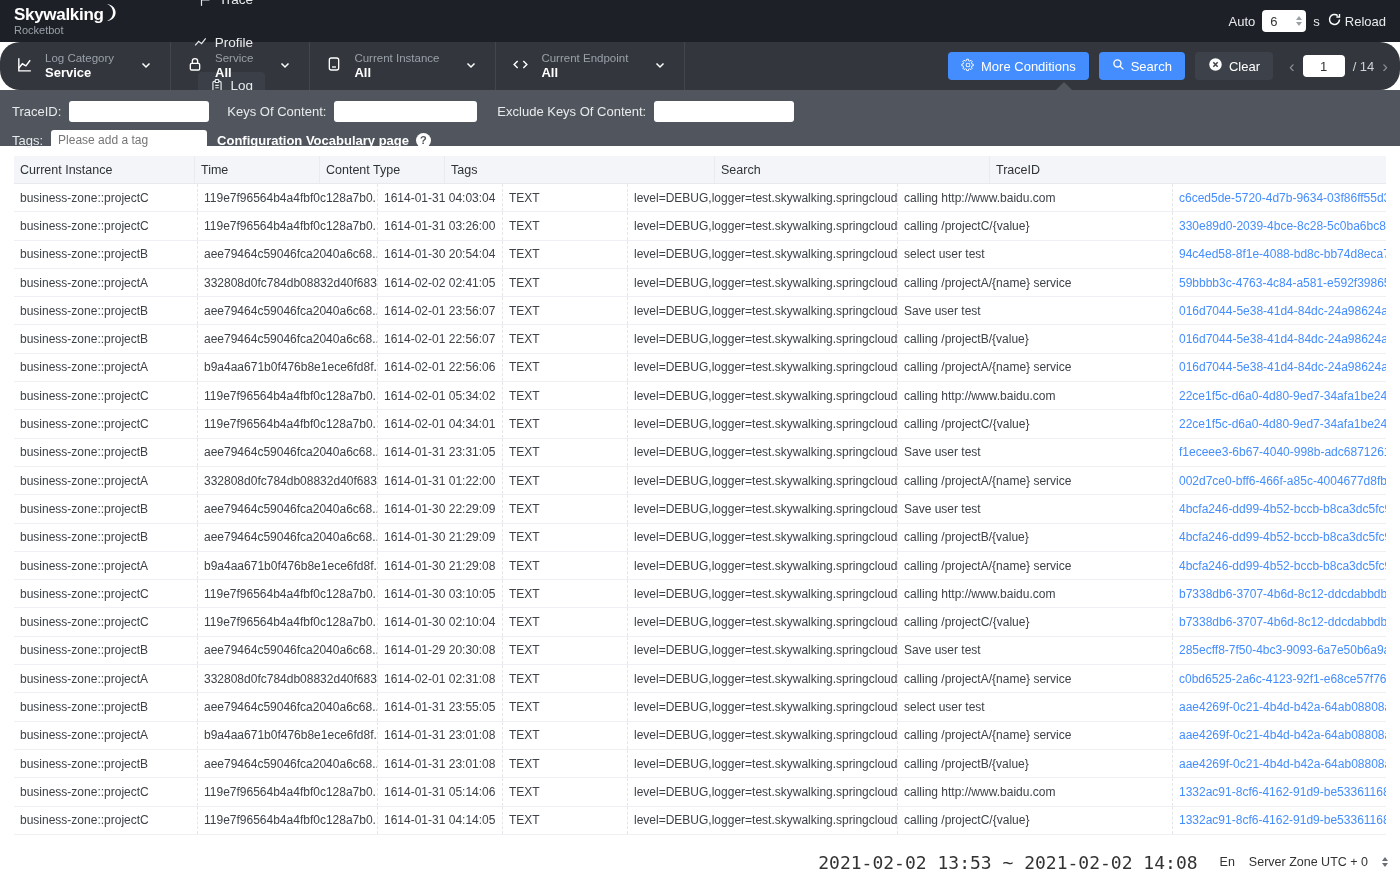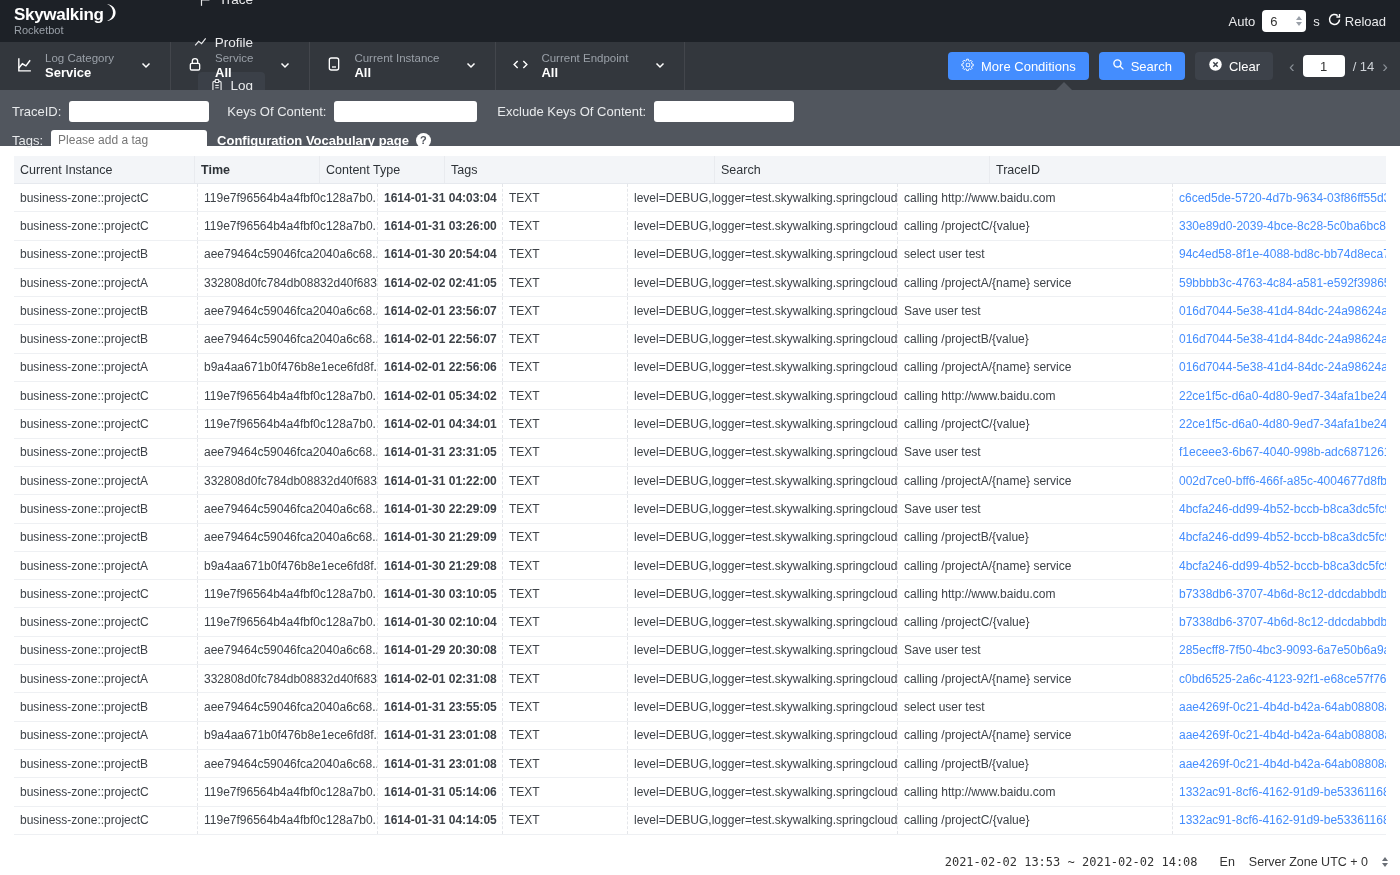--- a/index.html
+++ b/index.html
@@ -22,21 +22,21 @@
     padding:0 4px 0 8px; color:#333; }
   .num-box input { border:none; outline:none; width:22px; font-size:13px; color:#333;
     font-family:"Liberation Sans", sans-serif; background:transparent; }
   .spin { display:flex; flex-direction:column; gap:2px; margin-left:auto; }
   .spin i { width:0; height:0; border-left:3.5px solid transparent; border-right:3.5px solid transparent; display:block; }
   .spin .up { border-bottom:4px solid #9aa0a8; }
   .spin .dn { border-top:4px solid #9aa0a8; }
   .reload-btn { display:flex; align-items:center; gap:3px; cursor:pointer; }
 
   
-  .filterbar { height:48px; background:#33373d; display:flex; align-items:stretch; }
+  .filterbar { height:48px; background:#33373d; display:flex; align-items:stretch;border-radius:20px; }
   .selector { display:flex; align-items:center; gap:12px; padding:0 18px 0 16px;
     border-right:1px solid rgba(255,255,255,0.08); cursor:pointer; }
   .selector .txt { display:flex; flex-direction:column; line-height:1.25; }
   .sel-label { font-size:11.5px; color:#9aa0a8; }
   .sel-value { font-size:13px; color:#fff; font-weight:bold; }
   .sel-chevron { margin-left:14px; }
   .filter-right { margin-left:auto; display:flex; align-items:center; gap:10px; padding-right:12px; }
   .btn { display:flex; align-items:center; gap:6px; height:28px; padding:0 13px; border-radius:4px;
     font-size:13px; color:#fff; cursor:pointer; border:none; }
   .btn-blue { background:#448dfe; }
@@ -64,28 +64,28 @@
   
   .table { margin:10px 14px 0 14px; }
   .thead { display:flex; background:#f3f5f8; height:28px; align-items:center;
     border-bottom:1px solid #e6e9ee; font-size:12.5px; color:#2e3338; }
   .tbody .trow { display:flex; height:28.3px; align-items:center; border-bottom:1px solid #eef0f3;
     font-size:12px; color:#3d4248; background:#fff; }
   .cell { padding-left:6px; padding-right:8px; white-space:nowrap; overflow:hidden; text-overflow:clip;
     height:100%; display:flex; align-items:center; }
   .cell + .cell { border-left:1px dashed #e4e6ea; }
   .thead .cell + .cell { border-left:1px solid #e9ebef; }
-  .c0{width:183px;} .c1{width:180px;} .c2{width:125px;font-weight:bold;} .c3{width:125px;} .c4{width:270px;} .c5{width:275px;} .c6{width:214px;}
+  .c0{width:183px;} .c1{width:180px;} .c2{width:125px;} .c3{width:125px;} .c4{width:270px;} .c5{width:275px;} .c6{width:214px;}
   .trace-link { color:#448dfe; cursor:pointer; }
 
   
   .footer { position:absolute; left:0; bottom:0; width:1400px; height:26px; background:#fff;
     display:flex; align-items:center; justify-content:flex-end; gap:22px; padding-right:12px;
     font-size:12.5px; color:#333; }
-  .time-range { font-family:"DejaVu Sans Mono", monospace; font-size:12px; }
+  .time-range { font-family:"DejaVu Sans Mono", monospace; font-size:18px; }
   .tz-group { display:flex; align-items:center; gap:14px; }
   .footer .spin .up { border-bottom-color:#6b7077; }
   .footer .spin .dn { border-top-color:#6b7077; }
 </style>
 </head>
 <body>
 
 <div class="navbar">
   <div class="logo">
     <span class="logo-title">Skywalking</span>

